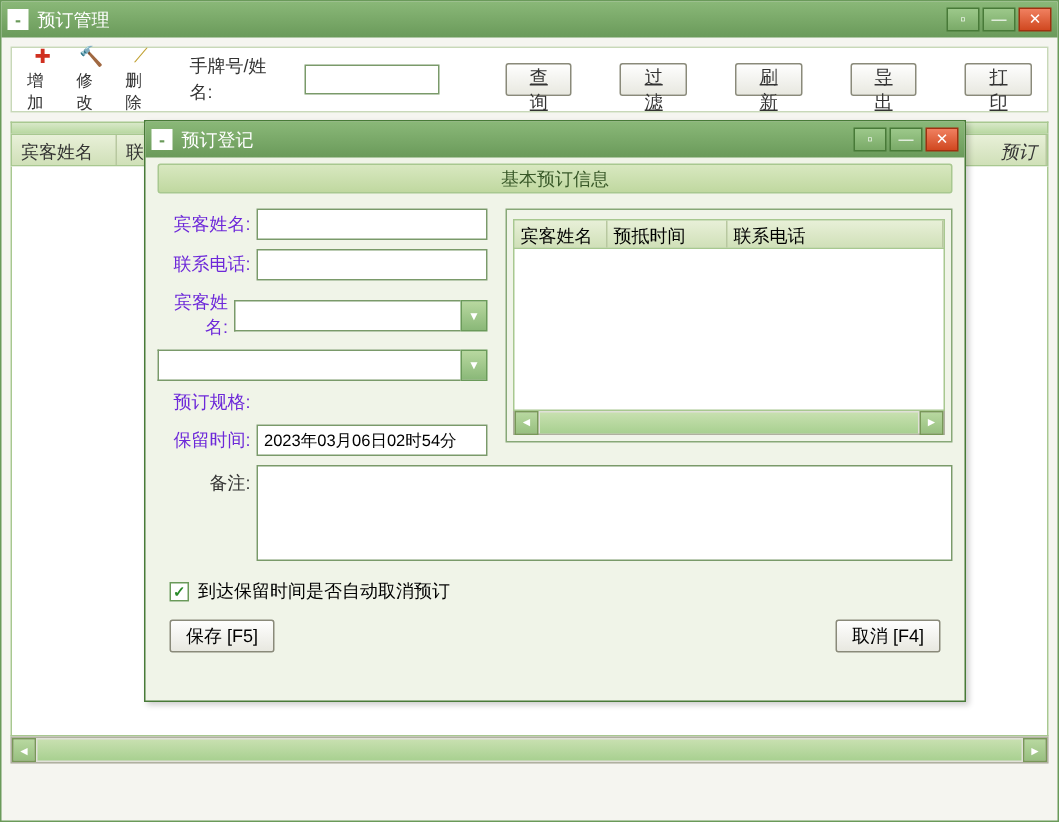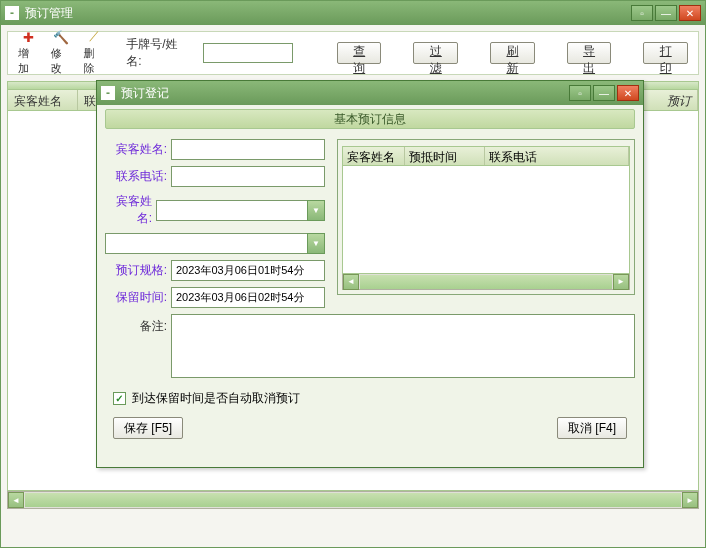--- a/index.html
+++ b/index.html
@@ -162,21 +162,20 @@
           </div>
         </div>
         <div class="form-row">
           <div class="form-select-wrap">
             <input class="form-input" value="" style="">
             <span class="select-btn">▼</span>
           </div>
         </div>
         <div class="form-row">
           <span class="form-label">预订规格:</span>
-          <input class="form-input" value="2023年03月06日01时54分" style="">
         </div>
         <div class="form-row">
           <span class="form-label">保留时间:</span>
           <input class="form-input" value="2023年03月06日02时54分" style="">
         </div>
       </div>
 
       <div class="form-right">
         <div class="fieldset">
           <div class="sub-header">

